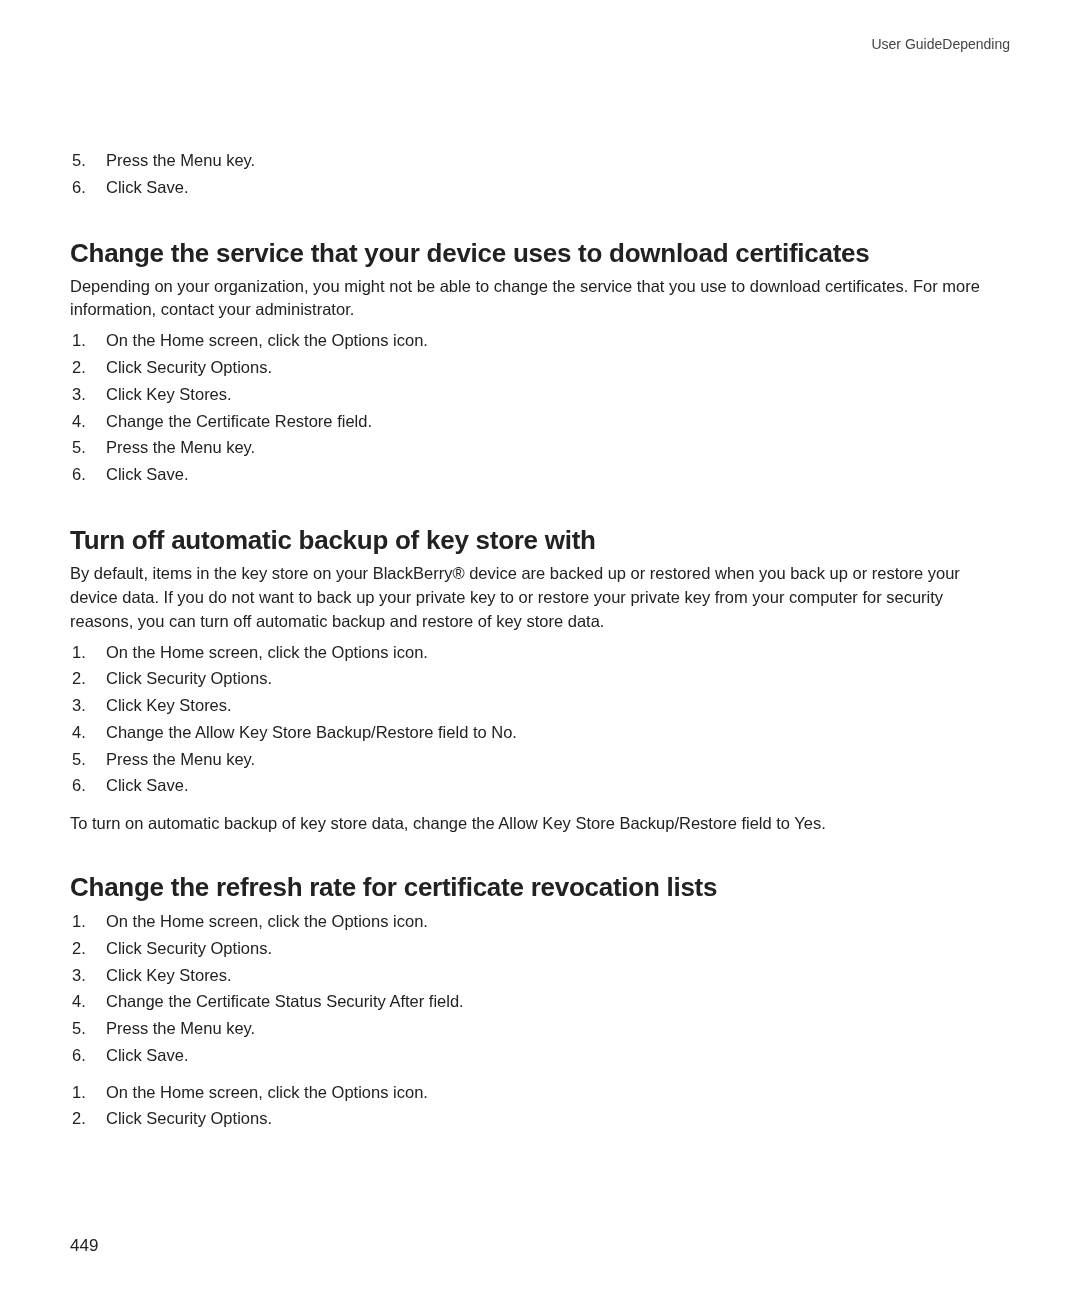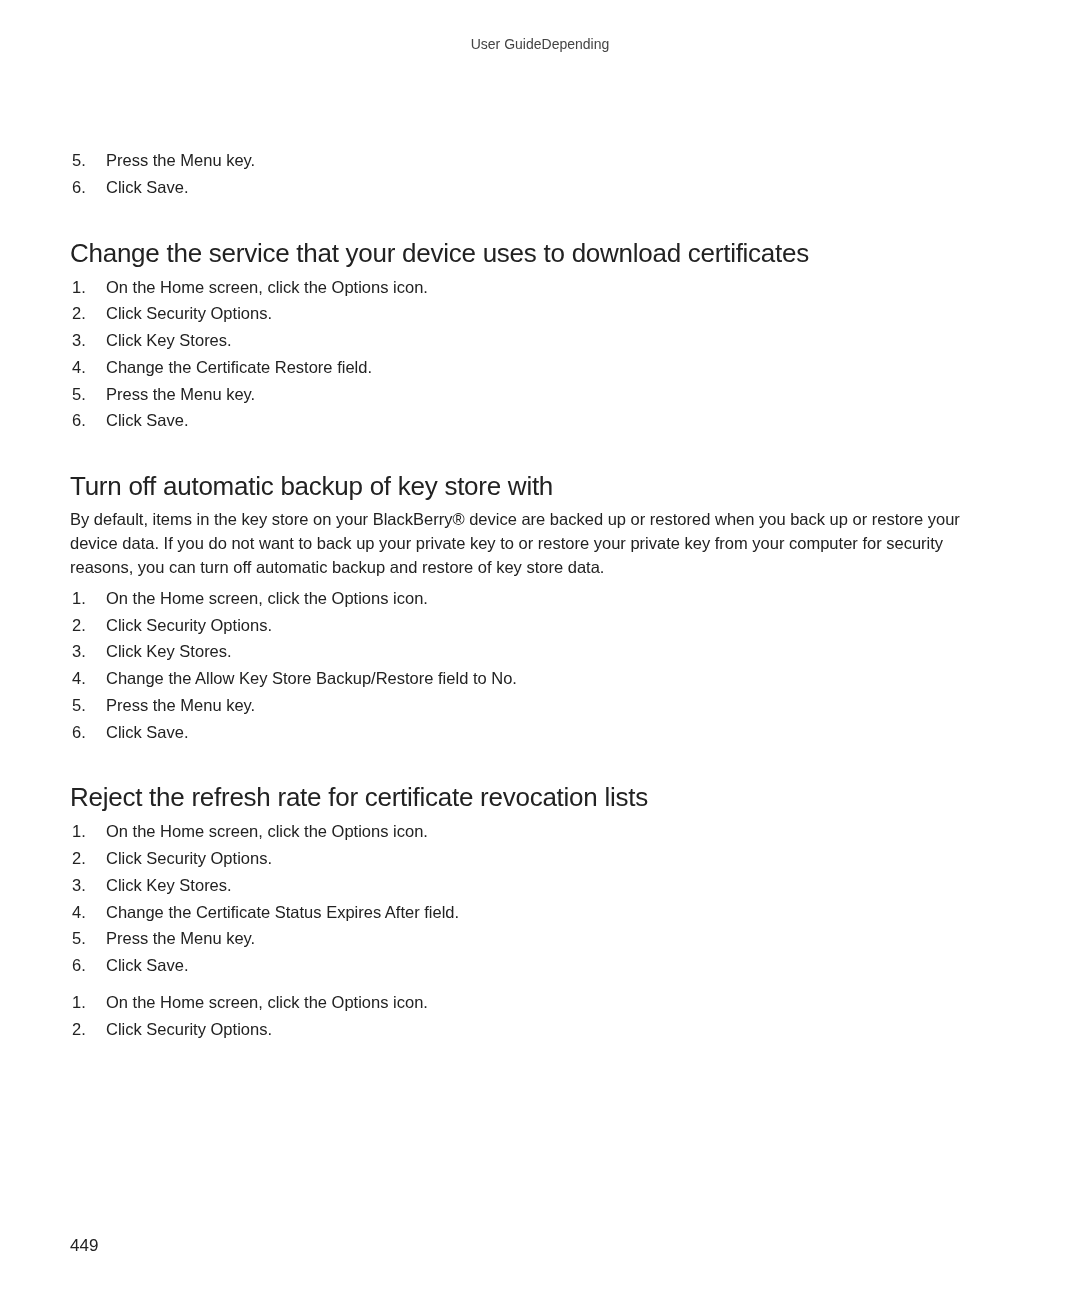--- a/index.html
+++ b/index.html
@@ -13,21 +13,21 @@
   }
   .page {
     position: relative;
     box-sizing: border-box;
     width: 1080px;
     height: 1296px;
     padding: 36px 70px 40px 70px;
   }
   .header {
     display: flex;
-    justify-content: center;
+    justify-content: flex-end;
     font-size: 14px;
     color: #444;
     margin-bottom: 96px;
   }
   ol.steps {
     list-style: none;
     padding: 0;
     margin: 0 0 10px 0;
   }
   ol.steps li {
@@ -36,21 +36,21 @@
     padding: 0 0 2px 36px;
     position: relative;
   }
   ol.steps li .num {
     position: absolute;
     left: 2px;
     top: 0;
   }
   h2.section {
     font-size: 26px;
-    font-weight: 400;
+    font-weight: 700;
     margin: 36px 0 6px 0;
     letter-spacing: -0.01em;
   }
   p.para {
     font-size: 16.5px;
     line-height: 1.45;
     margin: 2px 0 6px 0;
   }
   p.follow {
     font-size: 16.5px;
@@ -75,44 +75,46 @@
     <span>Depending</span>
   </div>
 
   <ol class="steps" id="intro-steps">
       <li><span class="num">5.</span>Press the <b>Menu</b> key.</li>
       <li><span class="num">6.</span>Click <b>Save</b>.</li>
     </ol>
 
   <div id="sections">
       <h2 class="section">Change the service that your device uses to download certificates</h2>
+      <p class="para">Depending on your organization, you might not be able to change the service that you use to download certificates. For more information, contact your administrator.</p>
       <ol class="steps">
         <li><span class="num">1.</span>On the Home screen, click the <b>Options</b> icon.</li>
         <li><span class="num">2.</span>Click <b>Security Options</b>.</li>
         <li><span class="num">3.</span>Click <b>Key Stores</b>.</li>
         <li><span class="num">4.</span>Change the <b>Certificate Restore</b> field.</li>
         <li><span class="num">5.</span>Press the <b>Menu</b> key.</li>
         <li><span class="num">6.</span>Click <b>Save</b>.</li>
       </ol>
       <h2 class="section">Turn off automatic backup of key store with</h2>
       <p class="para">By default, items in the key store on your BlackBerry® device are backed up or restored when you back up or restore your device data. If you do not want to back up your private key to or restore your private key from your computer for security reasons, you can turn off automatic backup and restore of key store data.</p>
       <ol class="steps">
         <li><span class="num">1.</span>On the Home screen, click the <b>Options</b> icon.</li>
         <li><span class="num">2.</span>Click <b>Security Options</b>.</li>
         <li><span class="num">3.</span>Click <b>Key Stores</b>.</li>
         <li><span class="num">4.</span>Change the <b>Allow Key Store Backup/Restore</b> field to <b>No</b>.</li>
         <li><span class="num">5.</span>Press the <b>Menu</b> key.</li>
         <li><span class="num">6.</span>Click <b>Save</b>.</li>
       </ol>
-      <h2 class="section">Reject the refresh rate for certificate revocation lists</h2>
+      <p class="follow">To turn on automatic backup of key store data, change the <b>Allow Key Store Backup/Restore</b> field to <b>Yes</b>.</p>
+      <h2 class="section">Change the refresh rate for certificate revocation lists</h2>
       <ol class="steps">
         <li><span class="num">1.</span>On the Home screen, click the <b>Options</b> icon.</li>
         <li><span class="num">2.</span>Click <b>Security Options</b>.</li>
         <li><span class="num">3.</span>Click <b>Key Stores</b>.</li>
-        <li><span class="num">4.</span>Change the <b>Certificate Status Expires After</b> field.</li>
+        <li><span class="num">4.</span>Change the <b>Certificate Status Security After</b> field.</li>
         <li><span class="num">5.</span>Press the <b>Menu</b> key.</li>
         <li><span class="num">6.</span>Click <b>Save</b>.</li>
       </ol>
       <ol class="steps">
         <li><span class="num">1.</span>On the Home screen, click the <b>Options</b> icon.</li>
         <li><span class="num">2.</span>Click <b>Security Options</b>.</li>
       </ol>
     </div>
 
   <div class="page-number">449</div>

